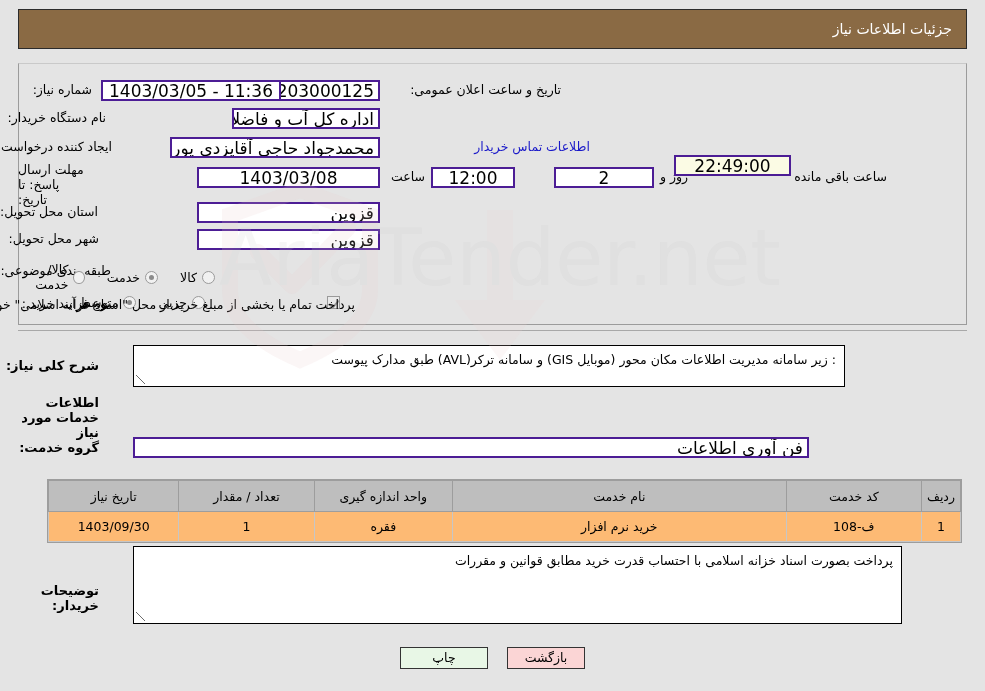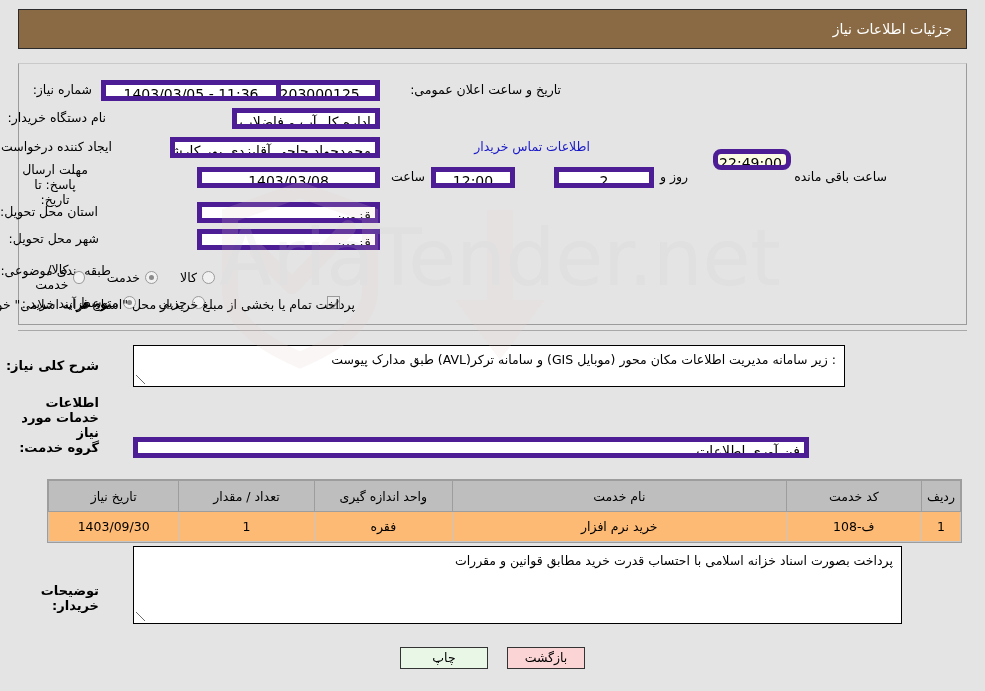--- a/index.html
+++ b/index.html
@@ -76,25 +76,25 @@
     align-items: center;
     white-space: nowrap;
   }
   .lbl {
     text-align: left;
     font-size: 12.5px;
     color: #000;
   }
   .fld {
     background: #ffffff;
-    border: 5px solid #4c1d95;
+    border: 2px solid #4c1d95;
     box-sizing: border-box;
     height: 21px;
     line-height: 19px;
-    font-size: 14px;
+    font-size: 17px;
     padding: 0 4px;
     text-align: center;
     overflow: hidden;
     white-space: nowrap;
     color: #000;
   }
   .fld.right-al { text-align: right; }
   .fld.cream { background: #fbfbe4; }
   .fld.overflow-txt {
     text-align: right;
@@ -282,28 +282,28 @@
 </div>
 <div class="fld right-al" style="position:absolute; right:605px; top:108px; left:232px;">اداره کل آب و فاضلاب استان قزوین</div>
 
 <div class="row" style="right:873px; top:139px;">
   <div class="lbl">ایجاد کننده درخواست:</div>
 </div>
 <div class="fld overflow-txt" style="position:absolute; right:605px; top:137px; width:210px; text-overflow:clip;">محمدجواد حاجی آقایزدی پور کارشناس تدارکات اداره کل آب و فاضلاب استان قزوین</div>
 <div class="link-txt" style="position:absolute; right:395px; top:139px;">اطلاعات تماس خریدار</div>
 
 <div class="row" style="right:893px; top:162px; flex-direction:column; align-items:flex-end; line-height:15px;">
-  <div class="lbl" style="white-space:normal; width:74px; text-align:center;">مهلت ارسال پاسخ: تا تاریخ:</div>
+  <div class="lbl" style="white-space:normal; width:74px; text-align:left;">مهلت ارسال پاسخ: تا تاریخ:</div>
 </div>
 <div class="fld" style="position:absolute; right:605px; top:167px; width:183px;">1403/03/08</div>
 <div class="plain-txt" style="position:absolute; right:560px; top:169px;">ساعت</div>
 <div class="fld" style="position:absolute; right:470px; top:167px; width:84px;">12:00</div>
 <div class="fld" style="position:absolute; right:331px; top:167px; width:100px;">2</div>
 <div class="plain-txt" style="position:absolute; right:297px; top:169px;">روز و</div>
-<div class="fld cream" style="position:absolute; right:194px; top:149px; width:78px;border-radius:8px;">22:49:00</div>
+<div class="fld cream" style="position:absolute; right:194px; top:155px; width:117px;">22:49:00</div>
 <div class="plain-txt" style="position:absolute; right:98px; top:169px;">ساعت باقی مانده</div>
 
 <div class="row" style="right:887px; top:204px;">
   <div class="lbl">استان محل تحویل:</div>
 </div>
 <div class="fld right-al" style="position:absolute; right:605px; top:202px; width:183px;">قزوین</div>
 
 <div class="row" style="right:886px; top:231px;">
   <div class="lbl">شهر محل تحویل:</div>
 </div>

